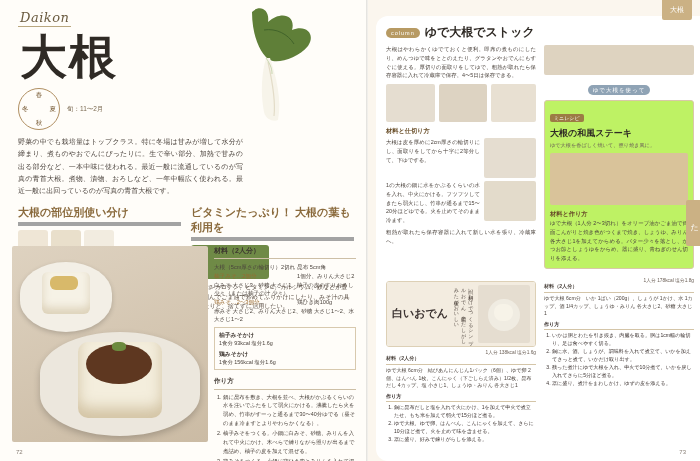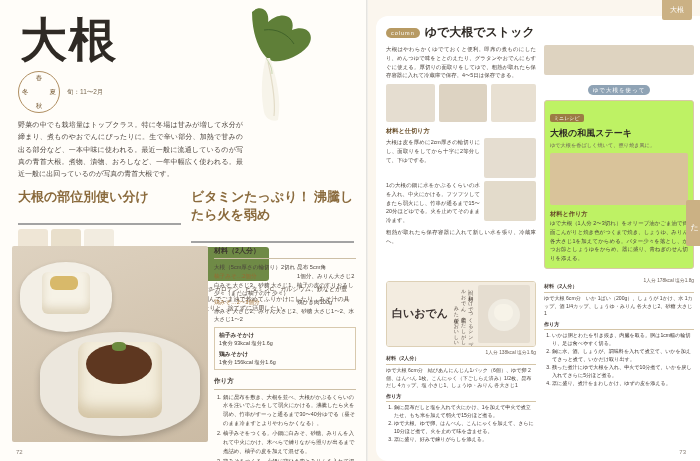--- a/index.html
+++ b/index.html
@@ -45,21 +45,21 @@
   .sc-l{left:3px;top:50%;transform:translateY(-50%);}
   .sc-r{right:3px;top:50%;transform:translateY(-50%);}
   .season-txt{font-size:6.5px;color:#7b6a52;line-height:1.5;}
   .lead{
     margin-top:6px;font-size:7px;line-height:1.75;color:#4a423c;width:225px;
     text-align:justify;
   }
   .dual{display:flex;gap:10px;margin-top:8px;}
   .box{flex:1;}
   .box-h{
-    font-size:13px;color:#8a6a3c;border-bottom:2px solid #a3a3a3;padding-bottom:17px;
+    font-size:11px;color:#8a6a3c;border-bottom:4px solid #a3a3a3;padding-bottom:2px;
     font-weight:bold;
   }
   .box-body{font-size:6px;line-height:1.6;color:#55493f;margin-top:4px;}
   .thumbs{display:flex;gap:3px;margin-top:4px;}
   .thumb{width:30px;height:30px;border-radius:3px;background:#efe6d6;}
   .thumb.t2{background:#e9dfcb;}
   .thumb.t3{background:#f2ece0;}
   .leafimg{width:78px;height:34px;border-radius:3px;background:#6f8a46;margin-top:4px;}
 
   .recipe-title{
@@ -148,21 +148,21 @@
   }
   .mini-card{
     border:1px solid #d9c8a8;border-radius:3px;padding:5px;background:#bef264;
   }
   .mini-tag{
     display:inline-block;background:#9c7b45;color:#fff;font-size:5px;padding:1px 4px;border-radius:2px;
   }
   .mini-title{font-family:"DejaVu Serif",serif;font-weight:bold;font-size:9px;margin-top:3px;color:#2f2a25;}
   .mini-sub{font-size:5.2px;color:#6c6057;margin-top:2px;}
   .panel{
-    margin-top:6px;border:1px solid #ddd0b6;border-radius:3px;overflow:hidden;background:#fff;text-align:right;
+    margin-top:6px;border:1px solid #ddd0b6;border-radius:3px;overflow:hidden;background:#fff;
   }
   .panel-head{
     display:flex;align-items:center;gap:4px;padding:3px 5px;background:#f3ece0;
   }
   .panel-title{font-family:"DejaVu Serif",serif;font-weight:bold;font-size:11px;}
   .vert-note{
     font-size:5px;writing-mode:vertical-rl;line-height:1.45;color:#5a5049;height:58px;
   }
   .cap{font-size:4.8px;color:#6c6057;margin-top:2px;}
   .mini-ing{font-size:5.1px;line-height:1.55;color:#4a423c;}
@@ -179,20 +179,23 @@
   .squid .s1{position:absolute;left:12%;top:30%;width:70%;height:45%;border-radius:40%;background:#6b4024;}
   .squid .s2{position:absolute;left:46%;top:22%;width:40%;height:40%;border-radius:50%;background:#efe7d6;}
 </style>
 </head>
 <body>
 
 <div class="spread">
 
   <div class="page page-left">
     <div class="l-pad">
+      <div class="script">
+        <span class="ul">Daikon</span>
+      </div>
 
       <div class="title-row">
         <div class="big-title">大根</div>
       </div>
 
       <div class="veg">
         <svg width="150" height="120" viewBox="0 0 150 120">
           <g>
             <path d="M40 8 C48 0 58 6 56 18 C70 6 84 12 80 26 C94 20 104 30 96 42 C86 54 66 60 58 56 C50 52 40 34 40 8 Z" fill="#5f7f38"></path>
             <path d="M52 26 C64 24 76 30 82 40" stroke="#41632a" stroke-width="1" fill="none"></path>
@@ -219,21 +222,21 @@
         <div class="box">
           <div class="box-h">大根の部位別使い分け</div>
           <div class="thumbs">
             <div class="thumb"></div>
             <div class="thumb t2"></div>
             <div class="thumb t3"></div>
           </div>
           <div class="box-body">葉に近い部分は甘く、下にいくほど辛味が強くなる。サラダや大根おろしなど、生のまま食べる場合は上部を、煮ものには中央部を、辛味をいかしたい漬けものや薬味には先端部を使うと、それぞれのおいしさが引き立つ。</div>
         </div>
         <div class="box">
-          <div class="box-h">ビタミンたっぷり！ 沸騰したら火を弱め</div>
+          <div class="box-h">ビタミンたっぷり！ 大根の葉も利用を</div>
           <div class="leafimg"></div>
           <div class="box-body">葉にはβ-カロテン、ビタミンC、カルシウム、鉄などが豊富。刻んでごま油で炒めてふりかけにしたり、みそ汁の具にしたりと、捨てずに活用したい。</div>
         </div>
       </div>
 
       <div class="recipe-title" style="white-space:pre-line;">ふろふき大根、
 柚子みそかけ＆鶏みそかけ</div>
       <div class="recipe-sub">ジューシーで熱々の大根に好みの練りみそを</div>
     </div>
 

